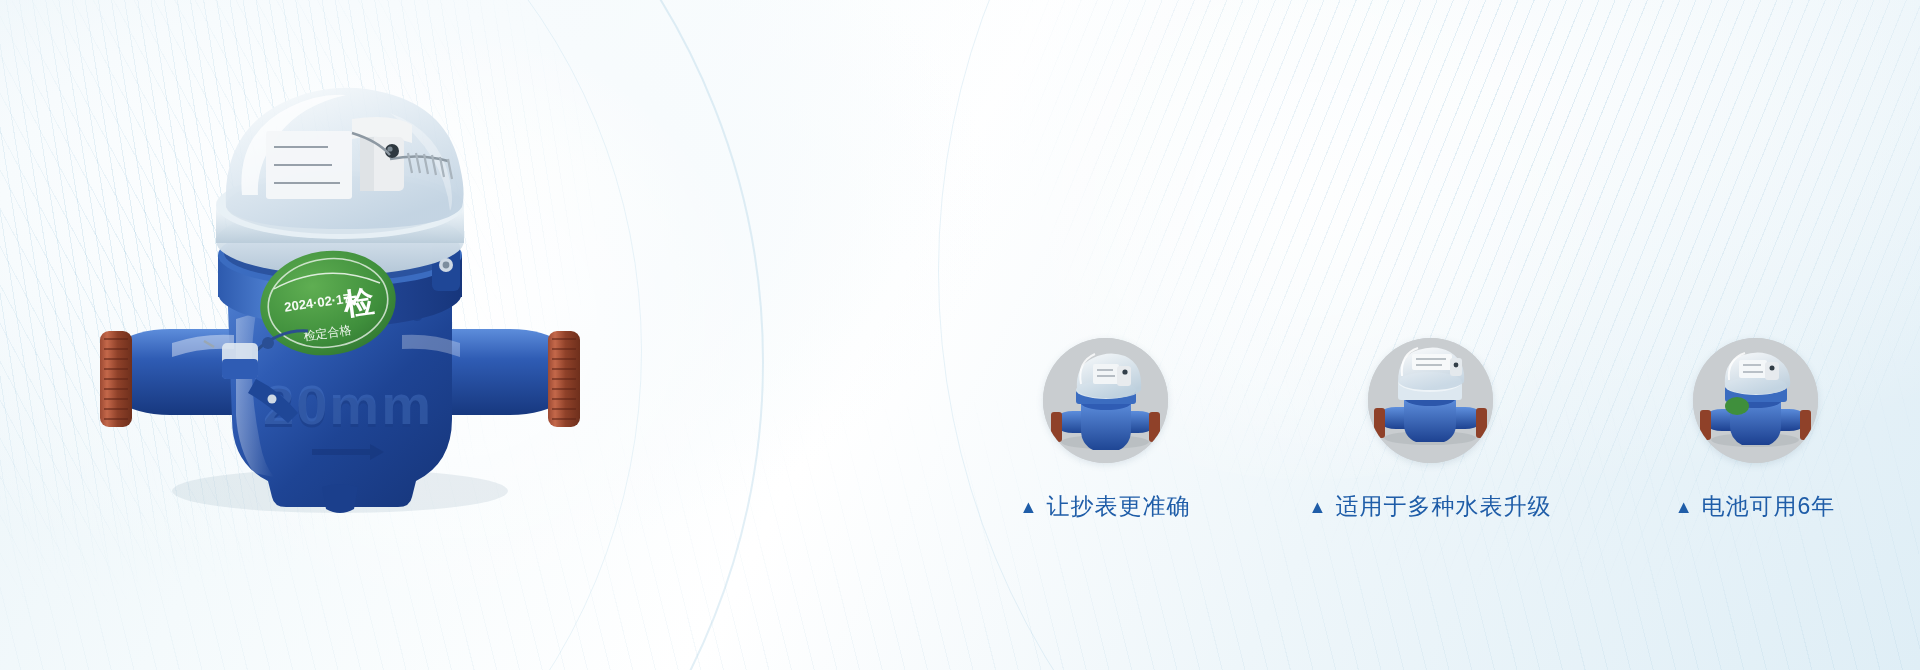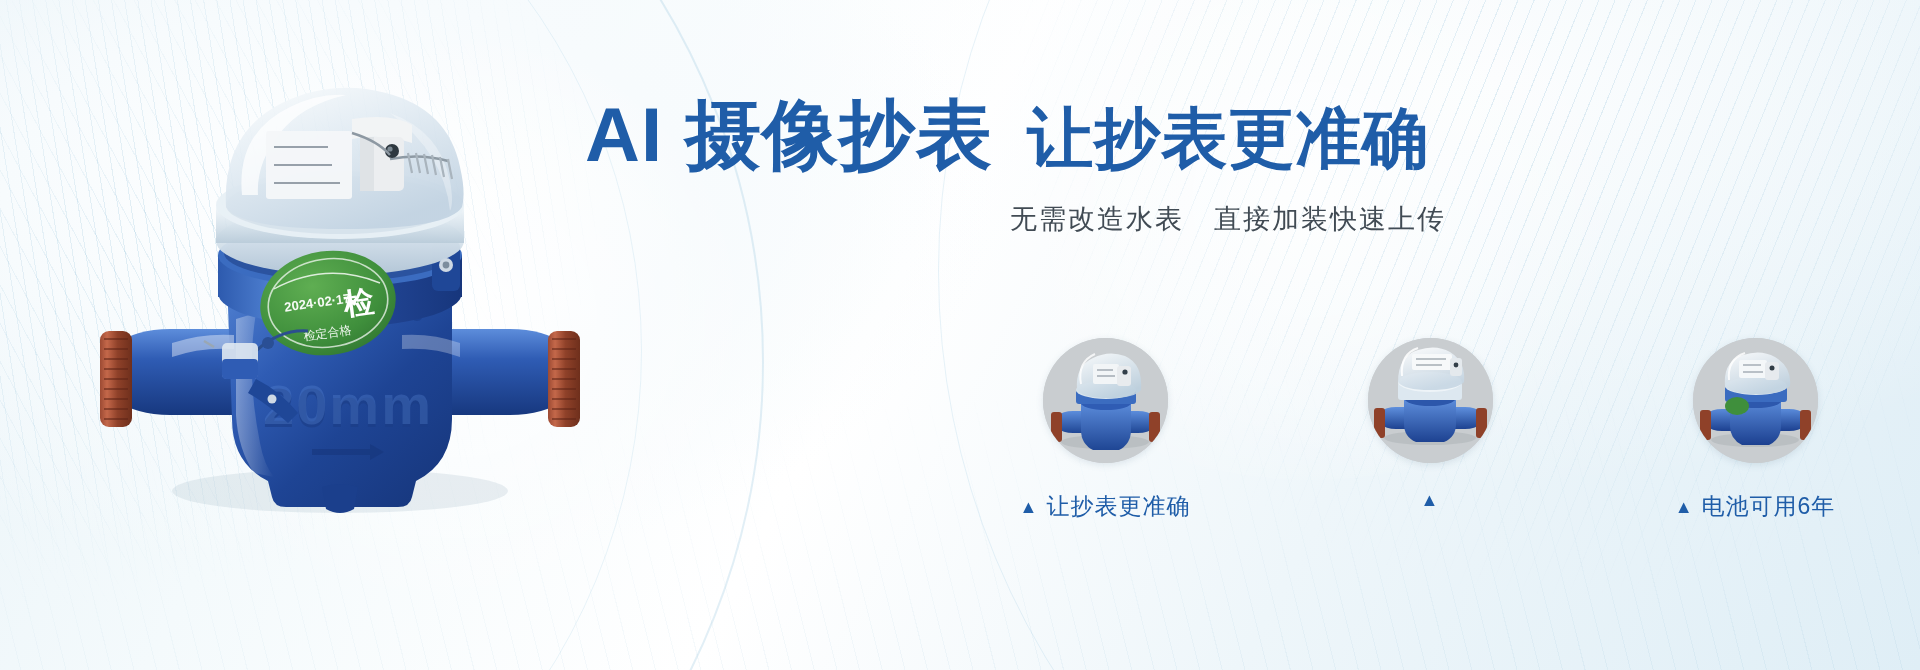--- a/index.html
+++ b/index.html
@@ -284,24 +284,20 @@
       <rect x="162" y="288" width="36" height="36" rx="5" fill="#dfe8f1" opacity=".9"></rect>
       <rect x="162" y="304" width="36" height="20" rx="4" fill="#2f5cb4"></rect>
       <circle cx="208" cy="288" r="6" fill="#2a4f95"></circle>
       <path d="M154 292 l-10 -6" stroke="#9aa7b3" stroke-width="2.4"></path>
 
       <path d="M196 324 q24 12 42 34 l-10 10 q-22 -20 -40 -30 z" fill="#1f4797"></path>
       <circle cx="212" cy="344" r="4.5" fill="#cfd9e4"></circle>
     </svg>
   </div>
 
-  <div class="copy">
-    <h1 class="headline"><span class="h-main">AI 摄像抄表</span><span class="h-gap"></span><span class="h-sub">让抄表更准确</span></h1>
-    <p class="subline"><span>无需改造水表</span><span class="s-gap"></span><span>直接加装快速上传</span></p>
-  </div>
 
   <div class="features">
 
     <div class="feature">
       <div class="thumb">
         <svg viewBox="0 0 125 125" xmlns="http://www.w3.org/2000/svg" aria-hidden="true">
           <defs>
             <linearGradient id="tb1" x1="0" y1="0" x2="0" y2="1">
               <stop offset="0%" stop-color="#5c8ddc"></stop>
                 <stop offset="100%" stop-color="#1f4694"></stop>
@@ -367,20 +363,21 @@
             <line x1="48" y1="21" x2="78" y2="21"></line>
               <line x1="48" y1="27" x2="74" y2="27"></line>
           </g>
           <rect x="82" y="20" width="12" height="18" rx="3" fill="#e4e9ed"></rect>
           <circle cx="88" cy="27" r="2.4" fill="#333f49"></circle>
           <path d="M34 38 q-2 -22 16 -28" stroke="#ffffff" stroke-width="2" fill="none" opacity=".85"></path>
         </svg>
       </div>
       <div class="caption">
         <span class="tri">▲</span>
+        <span>适用于多种水表升级</span>
       </div>
     </div>
 
     <div class="feature">
       <div class="thumb">
         <svg viewBox="0 0 125 125" xmlns="http://www.w3.org/2000/svg" aria-hidden="true">
           <defs>
             <linearGradient id="tb3" x1="0" y1="0" x2="0" y2="1">
               <stop offset="0%" stop-color="#5a8bda"></stop>
                 <stop offset="100%" stop-color="#1c4090"></stop>

